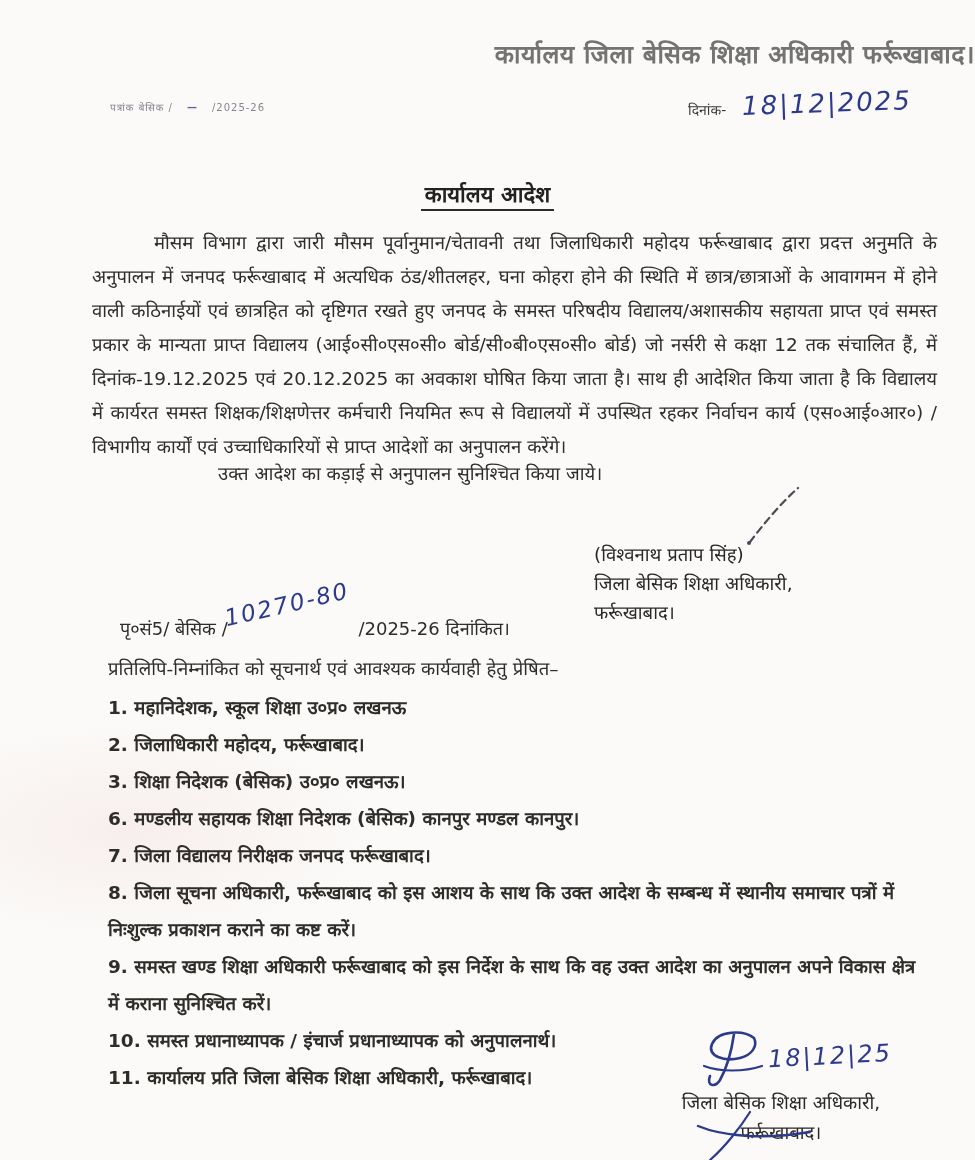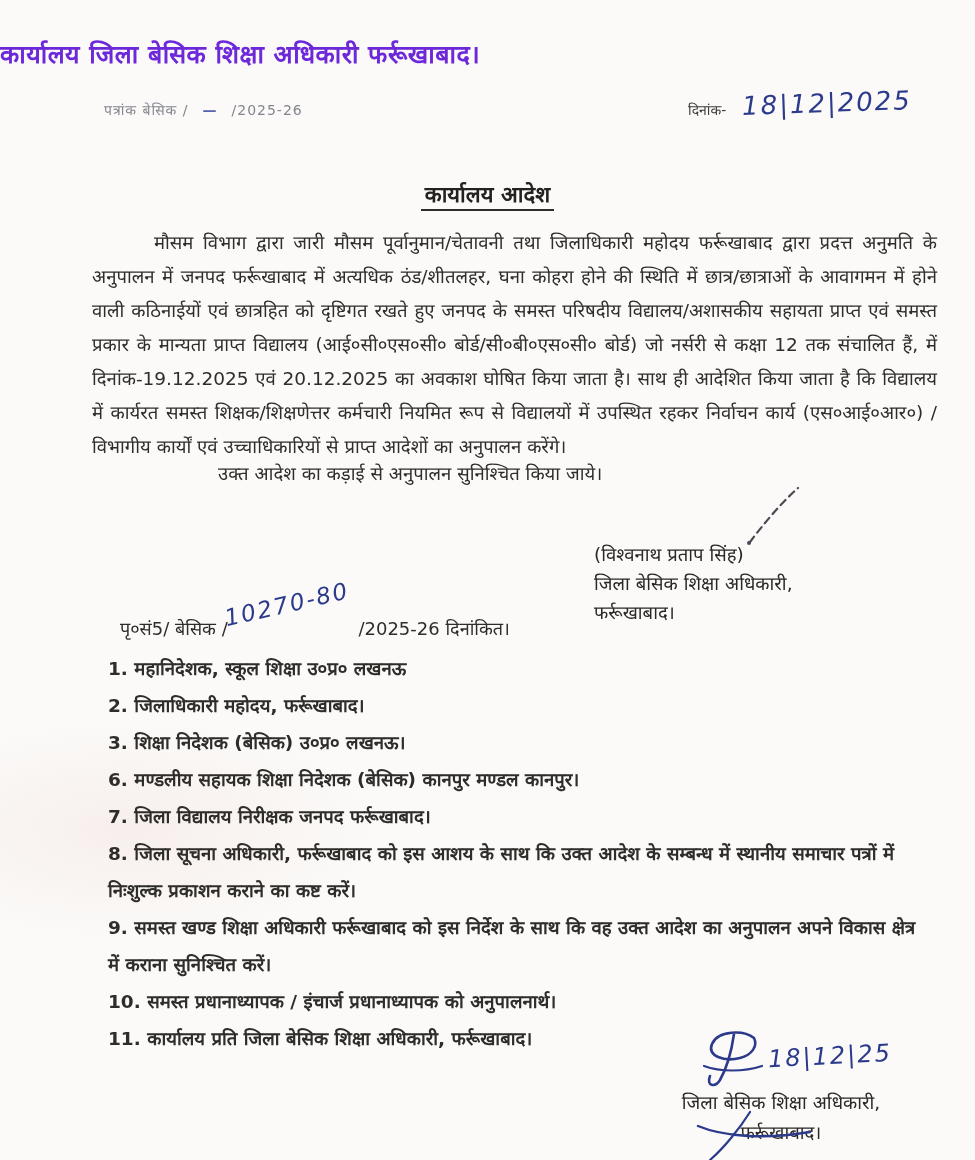--- a/index.html
+++ b/index.html
@@ -8,26 +8,26 @@
     background:#fbfaf8;
     font-family:"DejaVu Sans",sans-serif;
     color:#2e2c29;
   }
   .smudge{
     position:absolute;left:-40px;top:720px;width:420px;height:220px;
     background:radial-gradient(ellipse at 40% 50%, rgba(226,178,178,0.16), rgba(226,178,178,0) 70%);
     pointer-events:none;
   }
   .title{
-    position:absolute;top:36px;left:0;width:100%;text-align:left;
-    font-size:25px;font-weight:600;letter-spacing:0.5px;color:#6d28d9;
+    position:absolute;top:36px;left:0;width:100%;text-align:right;
+    font-size:25px;font-weight:600;letter-spacing:0.5px;color:#737373;
   }
   .refline{
-    position:absolute;top:100px;left:104px;
-    font-size:14px;color:#70707c;opacity:.85;letter-spacing:1px;
+    position:absolute;top:100px;left:110px;
+    font-size:10px;color:#70707c;opacity:.85;letter-spacing:1px;
   }
   .refline .pen-dash{color:#3a49a0;font-weight:700;padding:0 14px;}
   .dateline{position:absolute;top:100px;left:688px;font-size:14px;color:#3c3a38;}
   .hw{
     color:#2c3a8c;font-style:italic;font-weight:500;
     font-family:"DejaVu Sans",sans-serif;
   }
   .hw-date-top{
     position:absolute;top:88px;left:742px;font-size:26px;letter-spacing:2px;
     transform:rotate(-2deg);
@@ -111,20 +111,21 @@
   <div>(विश्वनाथ प्रताप सिंह)</div>
   <div>जिला बेसिक शिक्षा अधिकारी,</div>
   <div>फर्रूखाबाद।</div>
 </div>
 
 <div class="dispatch">
   <span>पृ०सं5/ बेसिक /</span><span class="hw hw-dispatch">10270-80</span><span>/2025-26 दिनांकित।</span>
 </div>
 
 <div class="endorse">
+  <div class="copy-heading">प्रतिलिपि-निम्नांकित को सूचनार्थ एवं आवश्यक कार्यवाही हेतु प्रेषित–</div>
   <div class="li"><span>1.</span> <span>महानिदेशक, स्कूल शिक्षा उ०प्र० लखनऊ</span></div>
   <div class="li"><span>2.</span> <span>जिलाधिकारी महोदय, फर्रूखाबाद।</span></div>
   <div class="li"><span>3.</span> <span>शिक्षा निदेशक (बेसिक) उ०प्र० लखनऊ।</span></div>
   <div class="li"><span>6.</span> <span>मण्डलीय सहायक शिक्षा निदेशक (बेसिक) कानपुर मण्डल कानपुर।</span></div>
   <div class="li"><span>7.</span> <span>जिला विद्यालय निरीक्षक जनपद फर्रूखाबाद।</span></div>
   <div class="li"><span>8.</span> <span>जिला सूचना अधिकारी, फर्रूखाबाद को इस आशय के साथ कि उक्त आदेश के सम्बन्ध में स्थानीय समाचार पत्रों में निःशुल्क प्रकाशन कराने का कष्ट करें।</span></div>
   <div class="li"><span>9.</span> <span>समस्त खण्ड शिक्षा अधिकारी फर्रूखाबाद को इस निर्देश के साथ कि वह उक्त आदेश का अनुपालन अपने विकास क्षेत्र में कराना सुनिश्चित करें।</span></div>
   <div class="li"><span>10.</span> <span>समस्त प्रधानाध्यापक / इंचार्ज प्रधानाध्यापक को अनुपालनार्थ।</span></div>
   <div class="li"><span>11.</span> <span>कार्यालय प्रति जिला बेसिक शिक्षा अधिकारी, फर्रूखाबाद।</span></div>
 </div>

